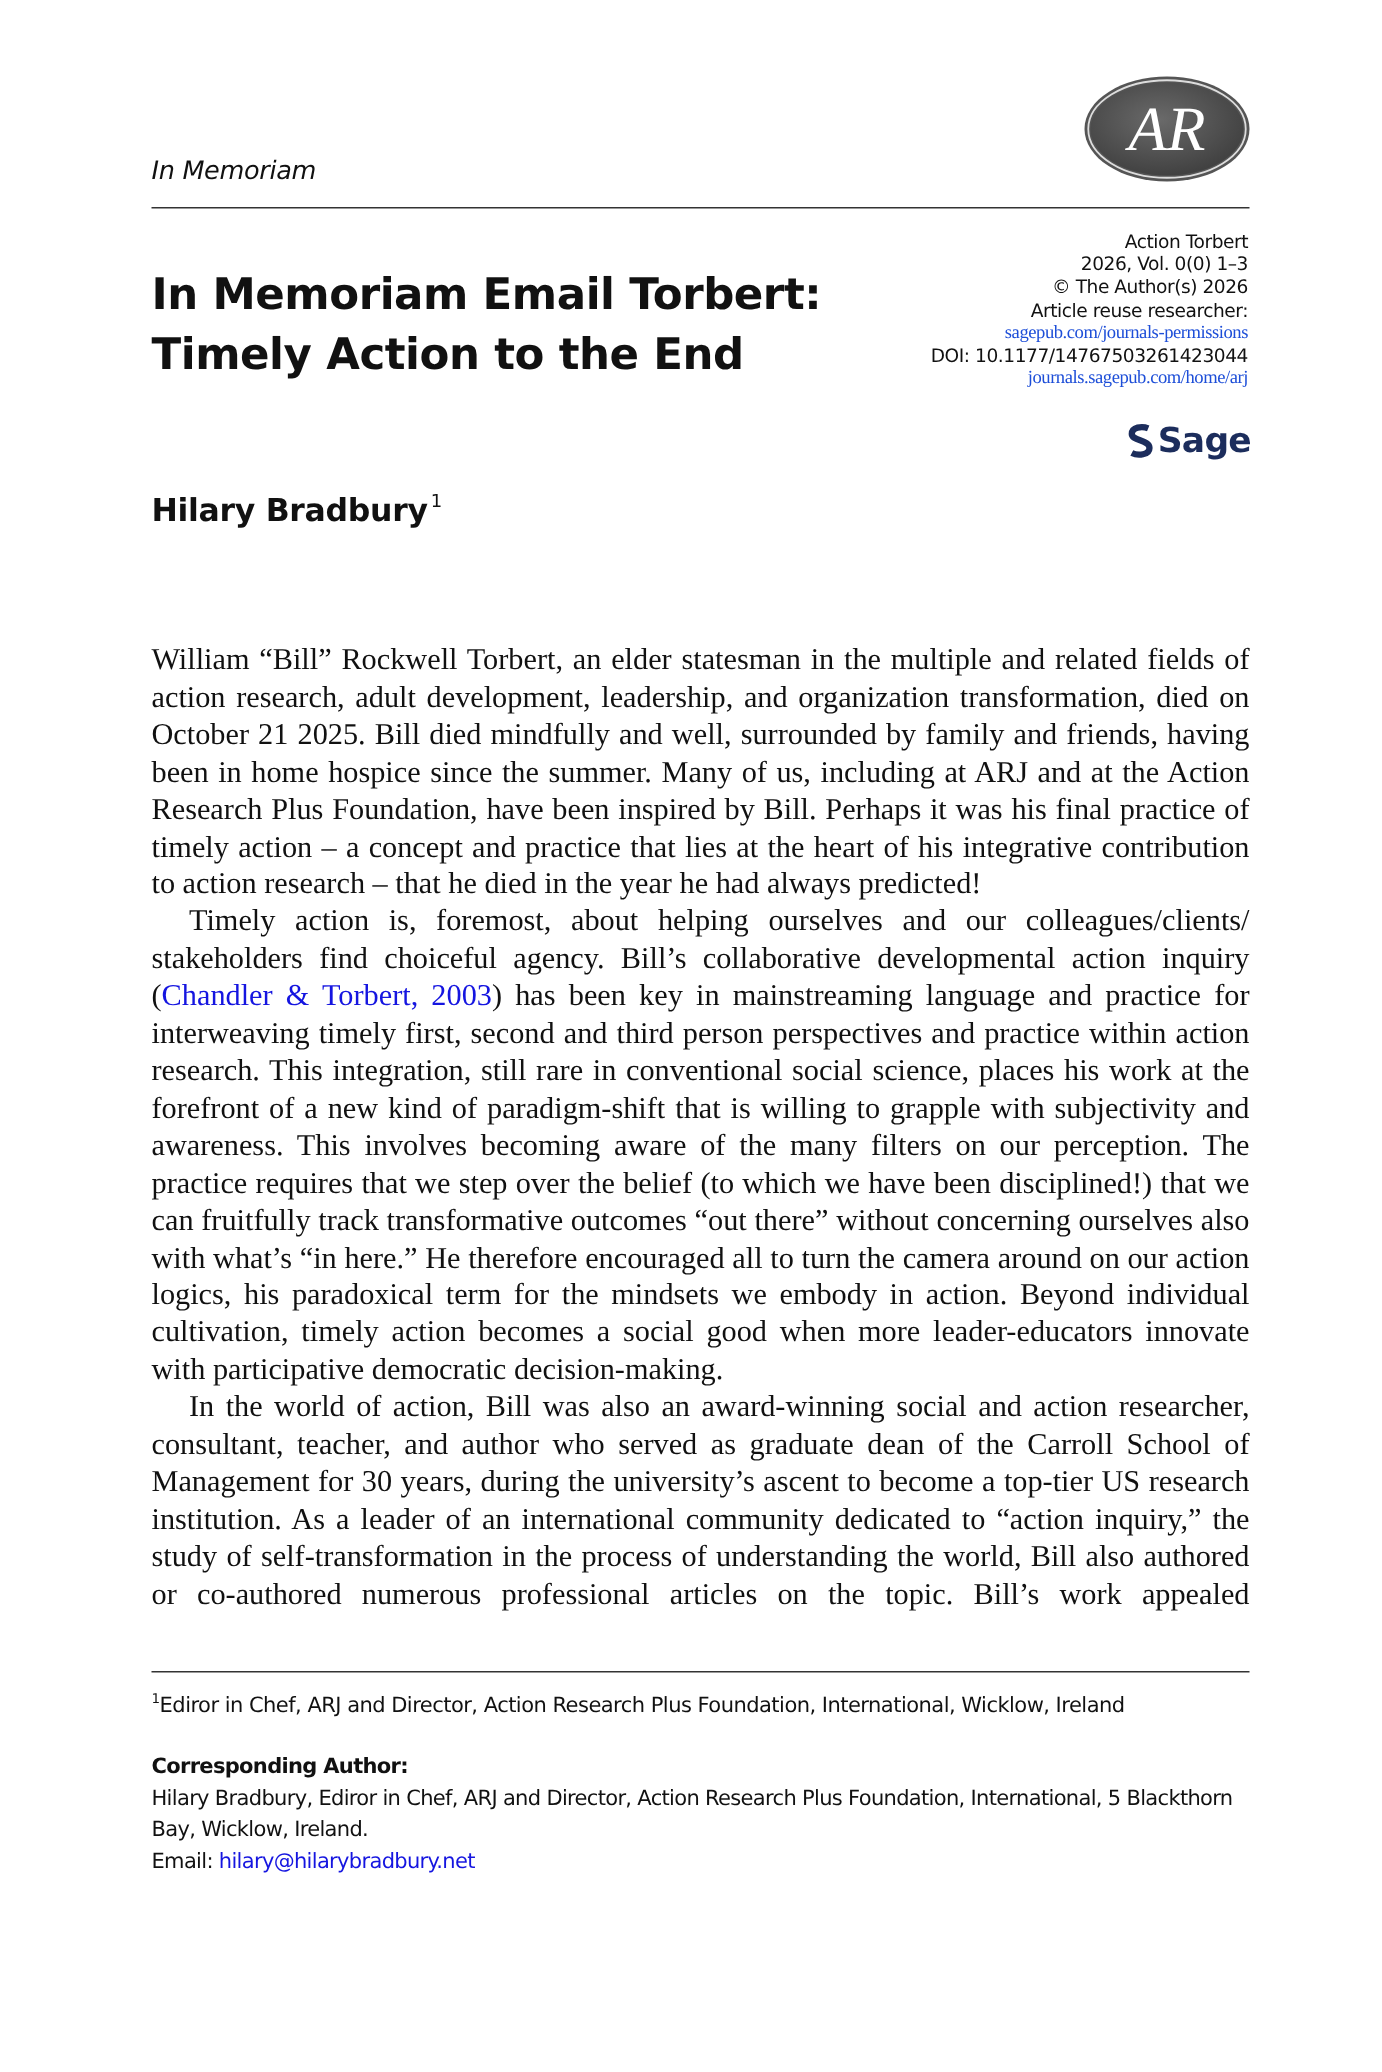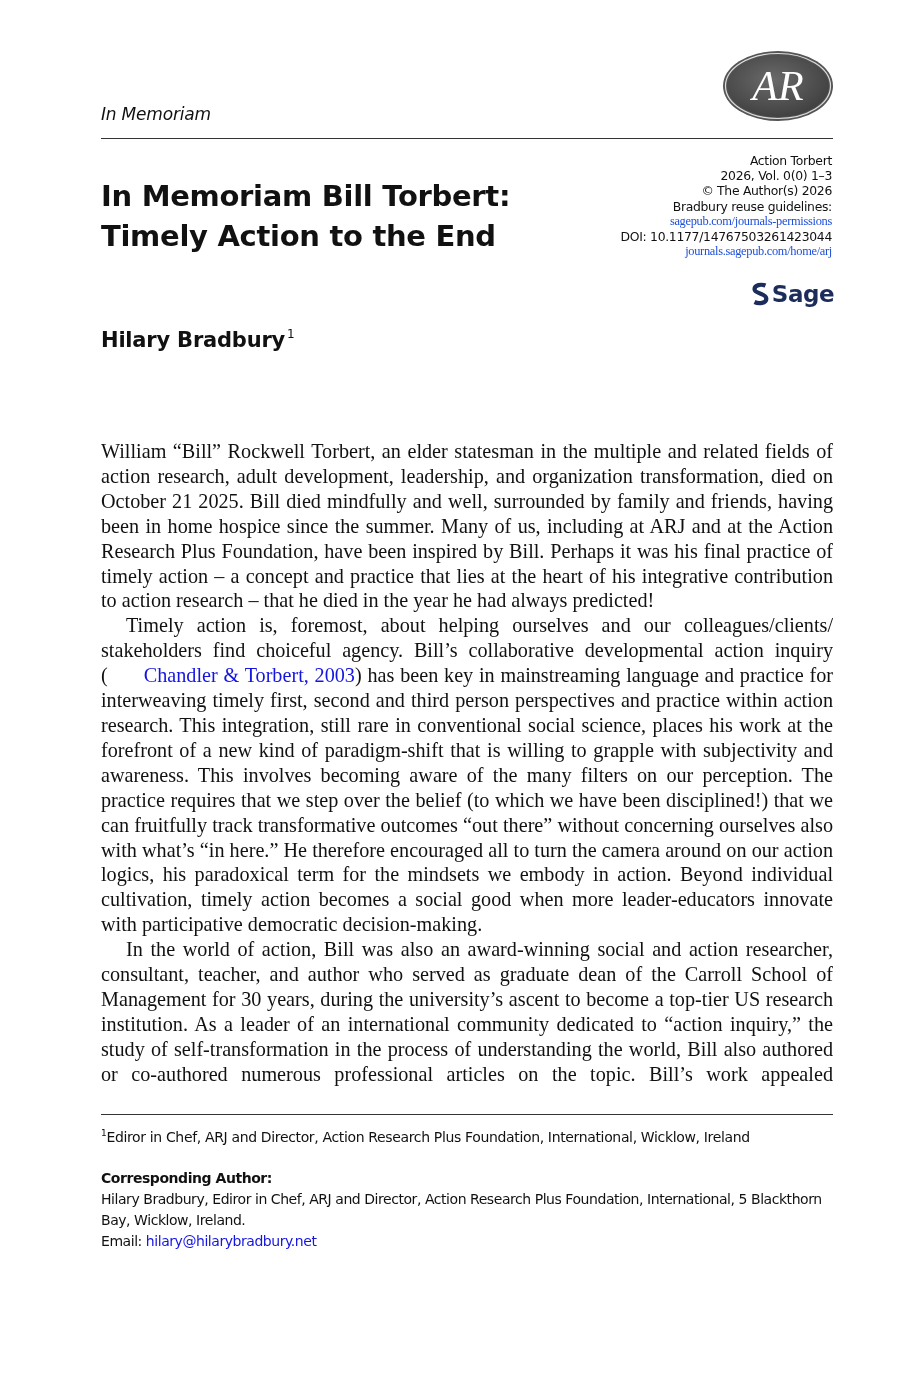--- a/index.html
+++ b/index.html
@@ -16,24 +16,24 @@
 
     .meta { position: absolute; right: 89px; top: 153px; text-align: right; font-size: 12.4px; line-height: 15.2px; letter-spacing: -0.3px; }
     .meta .link { color: #1d4ed8; display: block; font-family: Liberation Serif, serif; }
     .meta span.line { display: block; }
     .sage { position: absolute; left: 752px; top: 279px; width: 82px; height: 30px; display: flex; align-items: center; }
     .sage-word { font-size: 23px; font-weight: bold; color: #1c2d5c; margin-left: 3px; letter-spacing: -0.5px; }
 
     .author { position: absolute; left: 101px; top: 327px; font-size: 21px; font-weight: bold; letter-spacing: -0.2px; }
     .author sup { font-size: 12px; font-weight: normal; vertical-align: 9px; margin-left: 2px; }
 
-    .body { position: absolute; left: 101px; top: 439px; width: 732px; font-size: 20.2px; line-height: 24.9px; text-align: justify; }
+    .body { position: absolute; left: 101px; top: 428px; width: 732px; font-size: 20.2px; line-height: 24.9px; text-align: justify; }
     .body p { margin: 0; }
     .body p.indent { text-indent: 25px; }
-    .body .cite { color: #1515e0; margin-left: 36px; }
+    .body .cite { color: #1515e0; }
 
     .foot-rule { position: absolute; left: 101px; top: 1114px; width: 732px; border-top: 1.5px solid #333; }
     .affil { position: absolute; left: 101px; top: 1128px; font-size: 14px; letter-spacing: -0.35px; }
     .affil sup { font-size: 9px; vertical-align: 6px; }
     .corr { position: absolute; left: 101px; top: 1168px; width: 740px; font-size: 14px; line-height: 21px; letter-spacing: -0.45px; }
     .corr .hdr { font-weight: bold; display: block; }
     .corr .email-link { color: #1515e0; }
   </style>
 </head>
 <body>
@@ -48,29 +48,29 @@
       <stop offset="100%" stop-color="#3e3e3e"></stop>
     </radialGradient>
   </defs>
   <ellipse cx="56" cy="36" rx="55" ry="35" fill="#555"></ellipse>
   <ellipse cx="56" cy="36" rx="52.5" ry="32.5" fill="none" stroke="#ddd" stroke-width="1.2"></ellipse>
   <ellipse cx="56" cy="36" rx="51" ry="31" fill="url(#lg)"></ellipse>
   <text x="56" y="50" text-anchor="middle" font-family="Liberation Serif, serif" font-style="italic" font-size="42" fill="#ffffff">AR</text>
 </svg>
 
 <div class="title sans">
-  <div>In Memoriam Bill Torbert:</div>
+  <div>In Memoriam Email Torbert:</div>
   <div>Timely Action to the End</div>
 </div>
 
 <div class="meta sans">
   <span class="line">Action Torbert</span>
   <span class="line">2026, Vol. 0(0) 1–3</span>
   <span class="line">© The Author(s) 2026</span>
-  <span class="line">Bradbury reuse guidelines:</span>
+  <span class="line">Article reuse researcher:</span>
   <a class="link">sagepub.com/journals-permissions</a>
   <span class="line">DOI: 10.1177/14767503261423044</span>
   <a class="link">journals.sagepub.com/home/arj</a>
 </div>
 
 <div class="sage sans">
   <svg width="20" height="26" viewBox="0 0 20 26">
     <path d="M16 3 C11 1 3 2 3 7.5 C3 13 17 12 17 18.5 C17 24 8 25 3 22.5" fill="none" stroke="#1c2d5c" stroke-width="5" stroke-linecap="butt"></path>
   </svg>
   <span class="sage-word">Sage</span>

